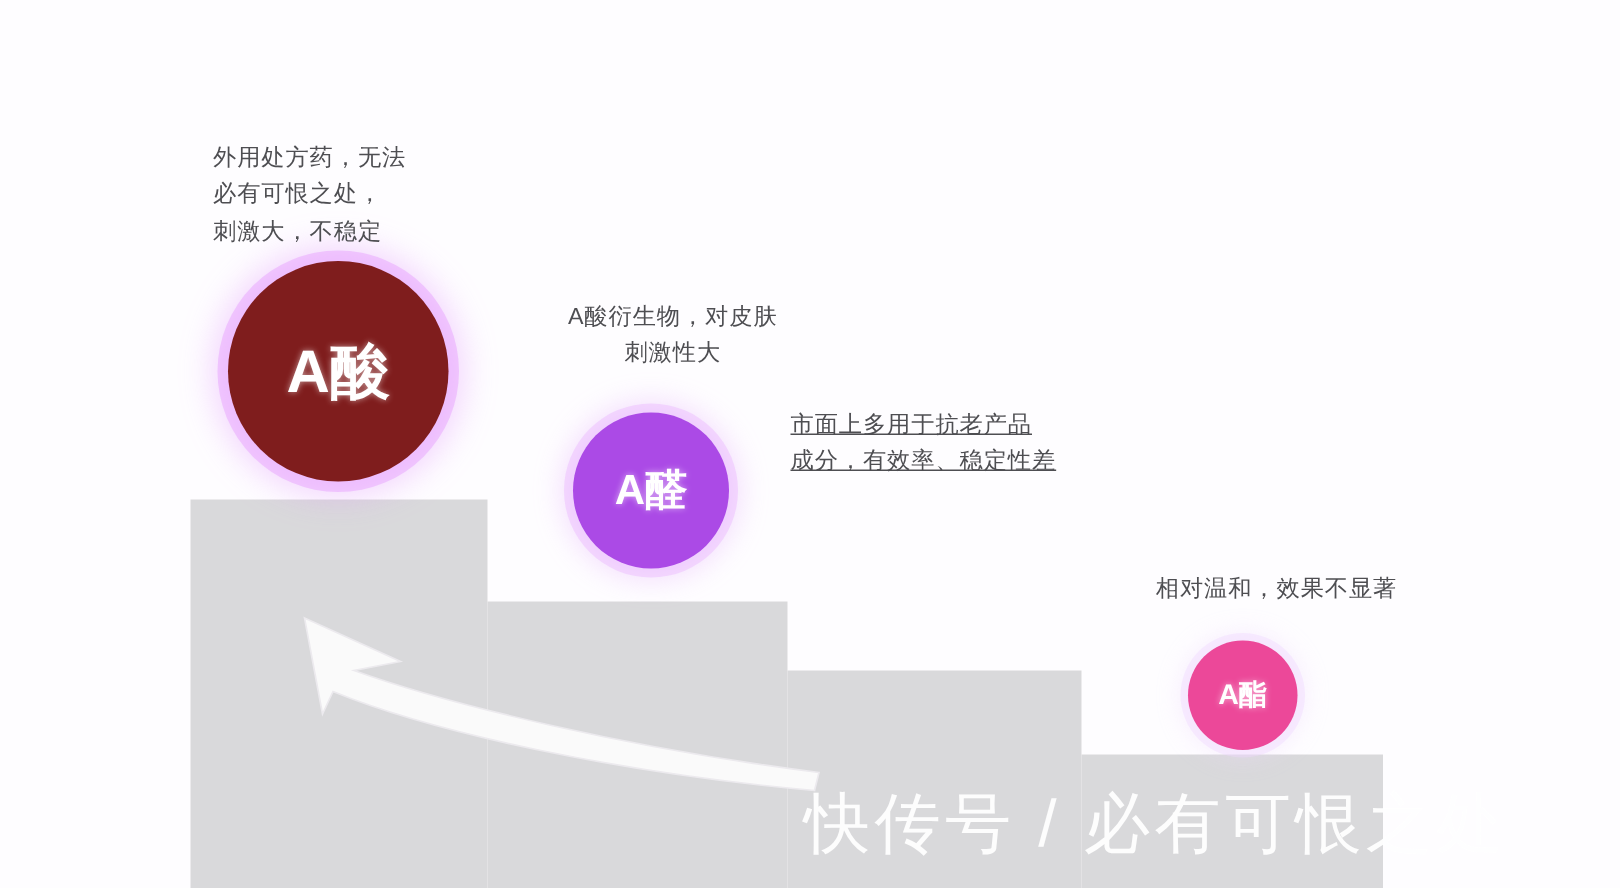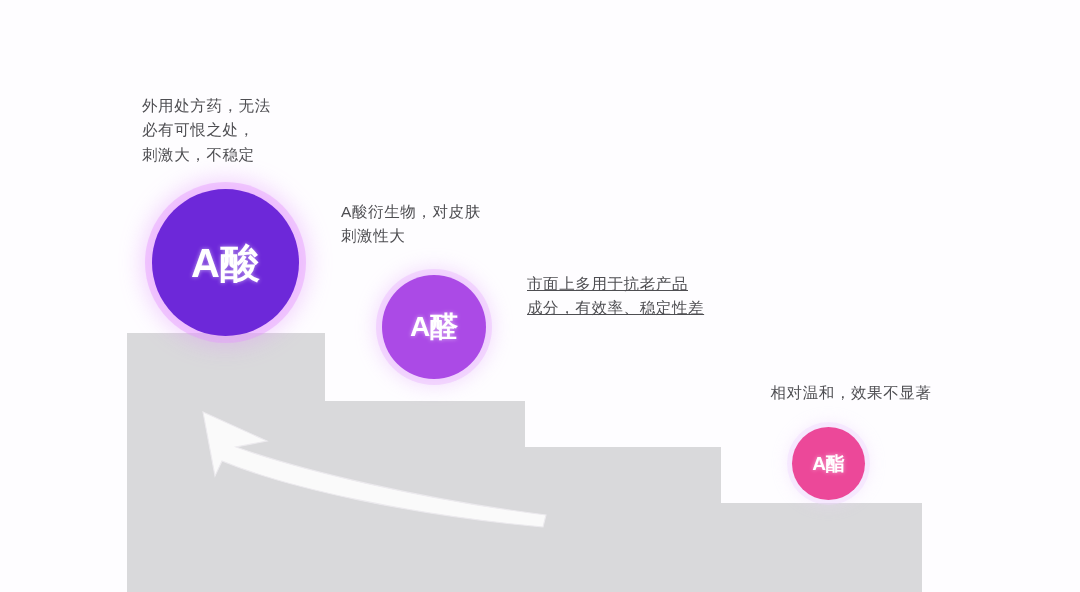--- a/index.html
+++ b/index.html
@@ -50,23 +50,23 @@
   .node-label {
     color: #ffffff;
     font-weight: bold;
     letter-spacing: 0px;
     text-shadow: 0 0 4px rgba(255,255,255,0.55);
     white-space: nowrap;
     line-height: 1;
   }
 
   #node-acid {
-    left: 152px; top: 189px;
+    left: 152px; top: 174px;
     width: 147px; height: 147px;
-    background: #6d28d9;
+    background: #7f1d1d;
     box-shadow: 0 0 0 7px rgba(228,150,255,0.42), 0 0 22px 10px rgba(226,150,250,0.40);
   }
   #node-acid .node-label { font-size: 40px; }
 
   #node-aldehyde {
     left: 382px; top: 275px;
     width: 104px; height: 104px;
     background: #ab4ae6;
     box-shadow: 0 0 0 6px rgba(233,178,255,0.40), 0 0 18px 8px rgba(230,175,250,0.38);
   }
@@ -91,21 +91,21 @@
   
   .note {
     position: absolute;
     color: #4e4e52;
     font-size: 15.5px;
     line-height: 1.58;
     letter-spacing: 0.6px;
     white-space: pre-line;
   }
   #note-acid     { left: 142px; top: 94px;  width: 200px; }
-  #note-aldehyde { left: 341px; top: 200px; width: 215px; }
+  #note-aldehyde { left: 341px; top: 200px; width: 215px; text-align: center; }
   #note-alcohol  { left: 527px; top: 272px; width: 270px; text-decoration: underline; }
   #note-ester    { left: 726px; top: 381px; width: 250px; text-align: center; }
 
   
   #watermark {
     position: absolute;
     left: 536px;
     top: 528px;
     font-size: 44px;
     line-height: 1;
@@ -151,14 +151,15 @@
 
   <div class="note" id="note-acid">外用处方药，无法
 必有可恨之处，
 刺激大，不稳定</div>
   <div class="note" id="note-aldehyde">A酸衍生物，对皮肤
 刺激性大</div>
   <div class="note" id="note-alcohol">市面上多用于抗老产品
 成分，有效率、稳定性差</div>
   <div class="note" id="note-ester">相对温和，效果不显著</div>
 
+  <div id="watermark">快传号 / 必有可恨之处</div>
 
 </div>
 
 </body></html>

